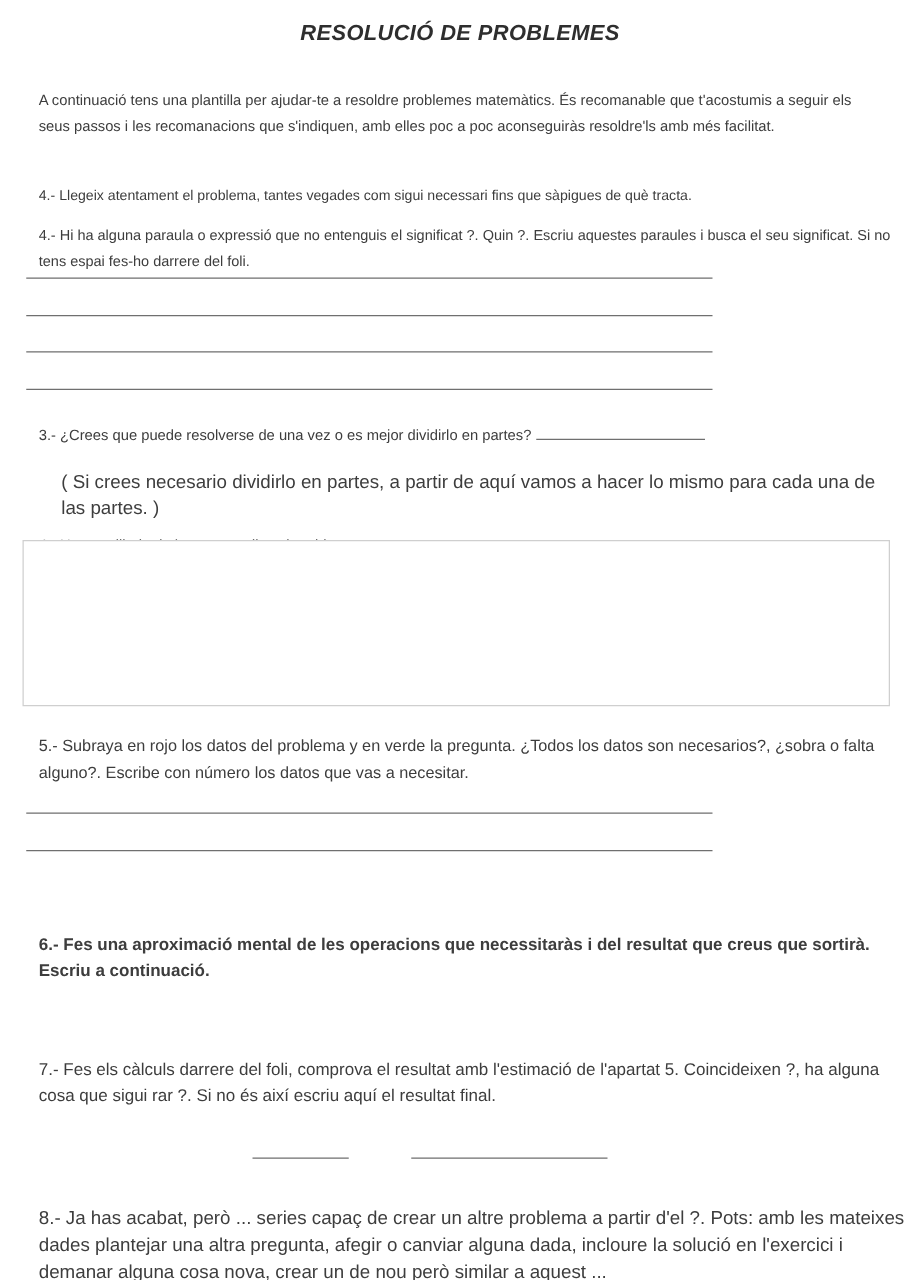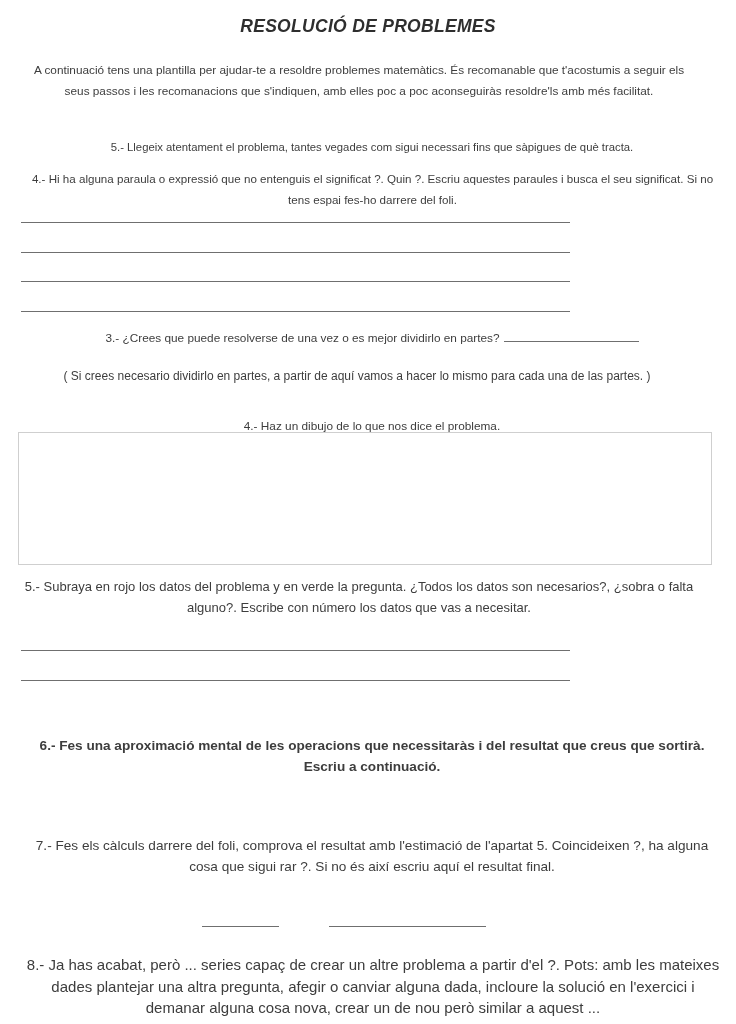--- a/index.html
+++ b/index.html
@@ -24,30 +24,30 @@
     margin: 0;
     text-align: center;
     font-size: 17.5px;
     font-weight: bold;
     font-style: italic;
     letter-spacing: 0.3px;
     color: #2e2e2e;
   }
   .para {
     position: absolute;
-    margin: 0;
+    margin: 10px;
     left: 21px;
     line-height: 20.5px;
-    text-align: center;
+    text-align: left;
   }
   .intro { top: 60px;  width: 676px; font-size: 11.8px; }
   .step1 { top: 137px; width: 702px; font-size: 11.3px; }
   .step2 { top: 169px; width: 703px; font-size: 11.6px; }
   .step3 { top: 328px; width: 702px; font-size: 11.8px; }
-  .note  { top: 366px; left: 27px; width: 660px; font-size: 12px; }
+  .note  { top: 366px; left: 39px; width: 660px; font-size: 15px; }
   .step4 { top: 416px; width: 702px; font-size: 11.8px; }
   .step5 { top: 577px; width: 676px; font-size: 13px; }
   .step6 { top: 736px; width: 702px; font-size: 13.6px; font-weight: bold; }
   .step7 { top: 836px; width: 702px; font-size: 13.6px; }
   .step8 { top: 954px; width: 704px; font-size: 15px; line-height: 21.5px; }
 
   .ln {
     position: absolute;
     left: 21px;
     width: 549px;
@@ -90,21 +90,21 @@
 </style>
 </head>
 <body>
 
 <div class="page">
 
   <h1 class="title">RESOLUCIÓ DE PROBLEMES</h1>
 
   <p class="para intro">A continuació tens una plantilla per ajudar-te a resoldre problemes matemàtics. És recomanable que t'acostumis a seguir els seus passos i les recomanacions que s'indiquen, amb elles poc a poc aconseguiràs resoldre'ls amb més facilitat.</p>
 
-  <p class="para step1">5.- Llegeix atentament el problema, tantes vegades com sigui necessari fins que sàpigues de què tracta.</p>
+  <p class="para step1">4.- Llegeix atentament el problema, tantes vegades com sigui necessari fins que sàpigues de què tracta.</p>
 
   <p class="para step2">4.- Hi ha alguna paraula o expressió que no entenguis el significat ?. Quin ?. Escriu aquestes paraules i busca el seu significat. Si no tens espai fes-ho darrere del foli.</p>
 
   <div class="ln ln-1"></div>
   <div class="ln ln-2"></div>
   <div class="ln ln-3"></div>
   <div class="ln ln-4"></div>
 
   <p class="para step3"><span>3.- ¿Crees que puede resolverse de una vez o es mejor dividirlo en partes?</span><span class="inline-line"></span></p>
 

